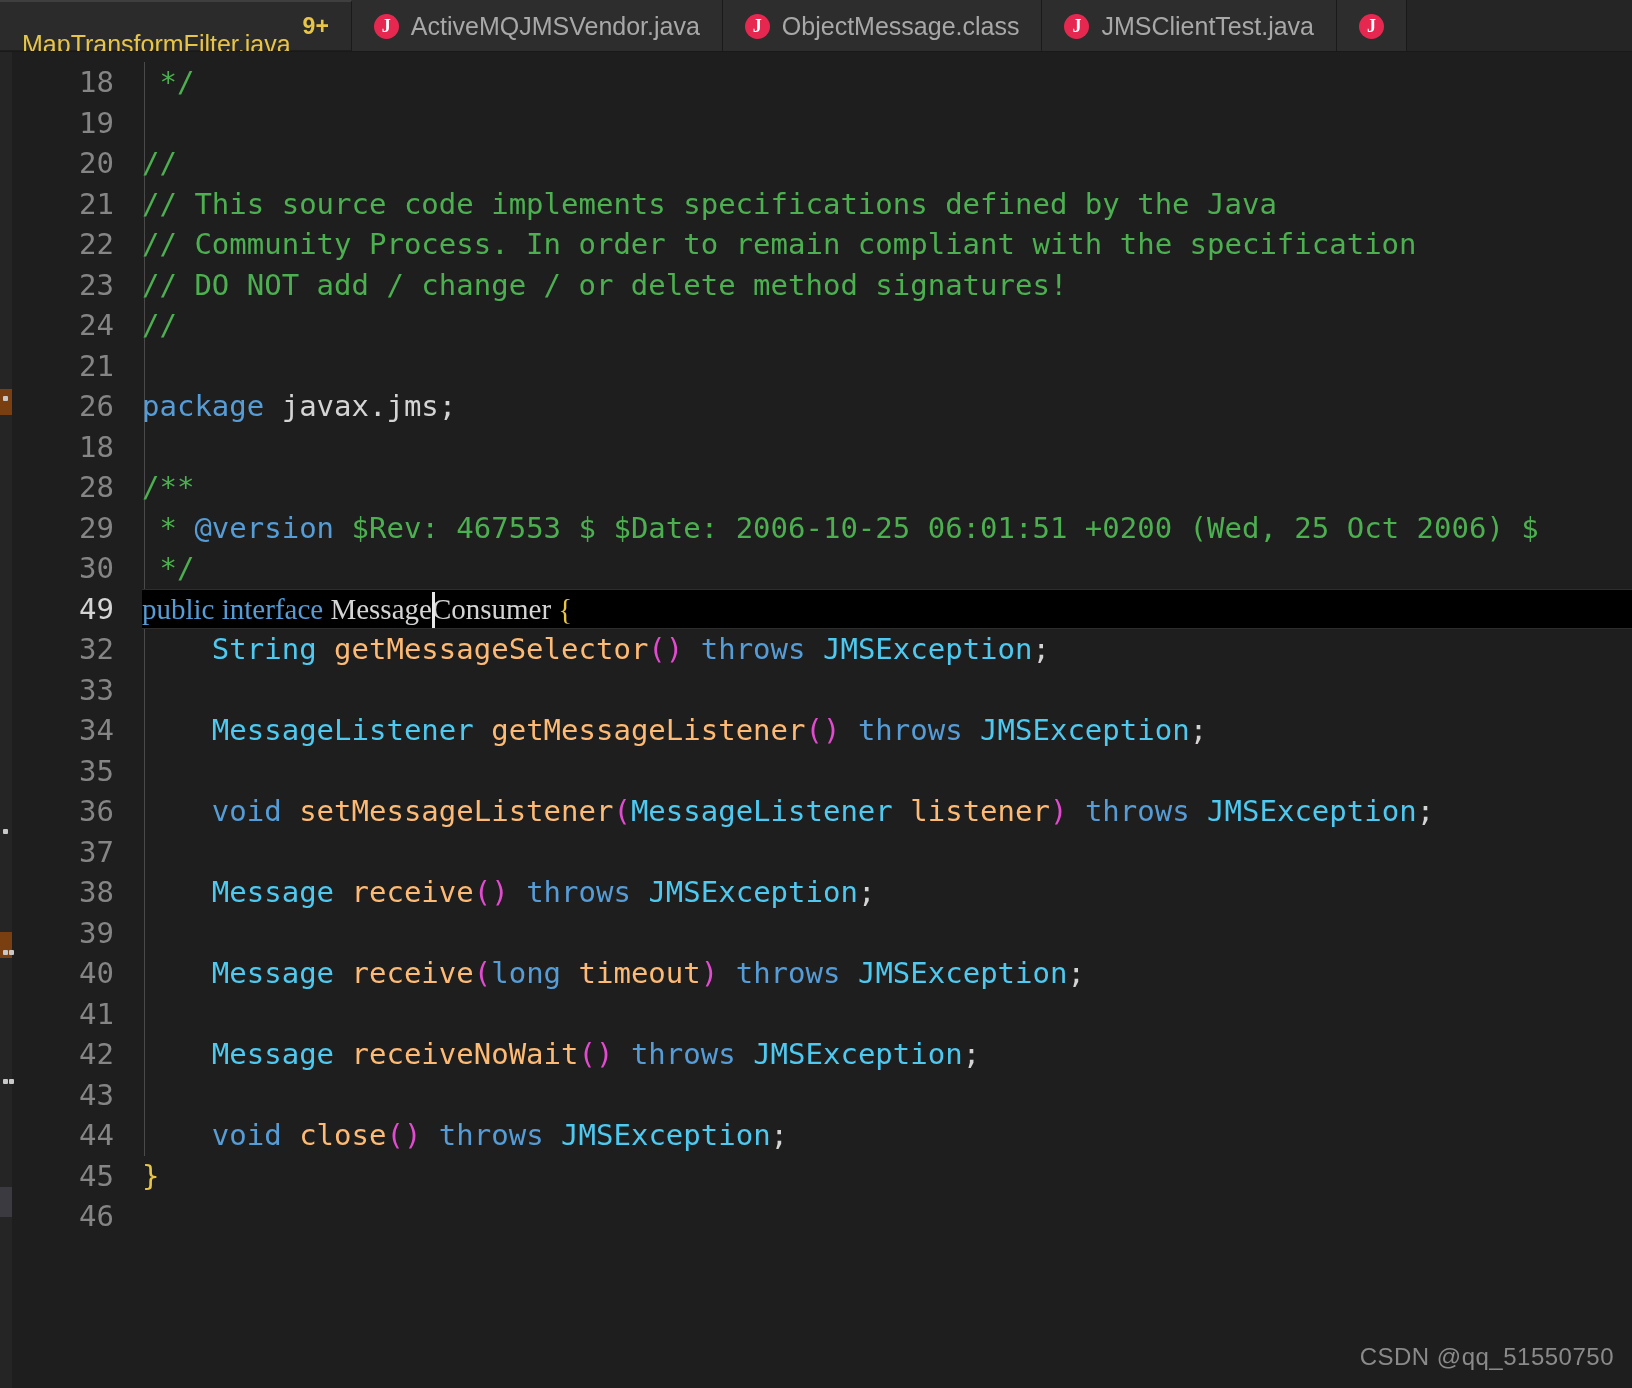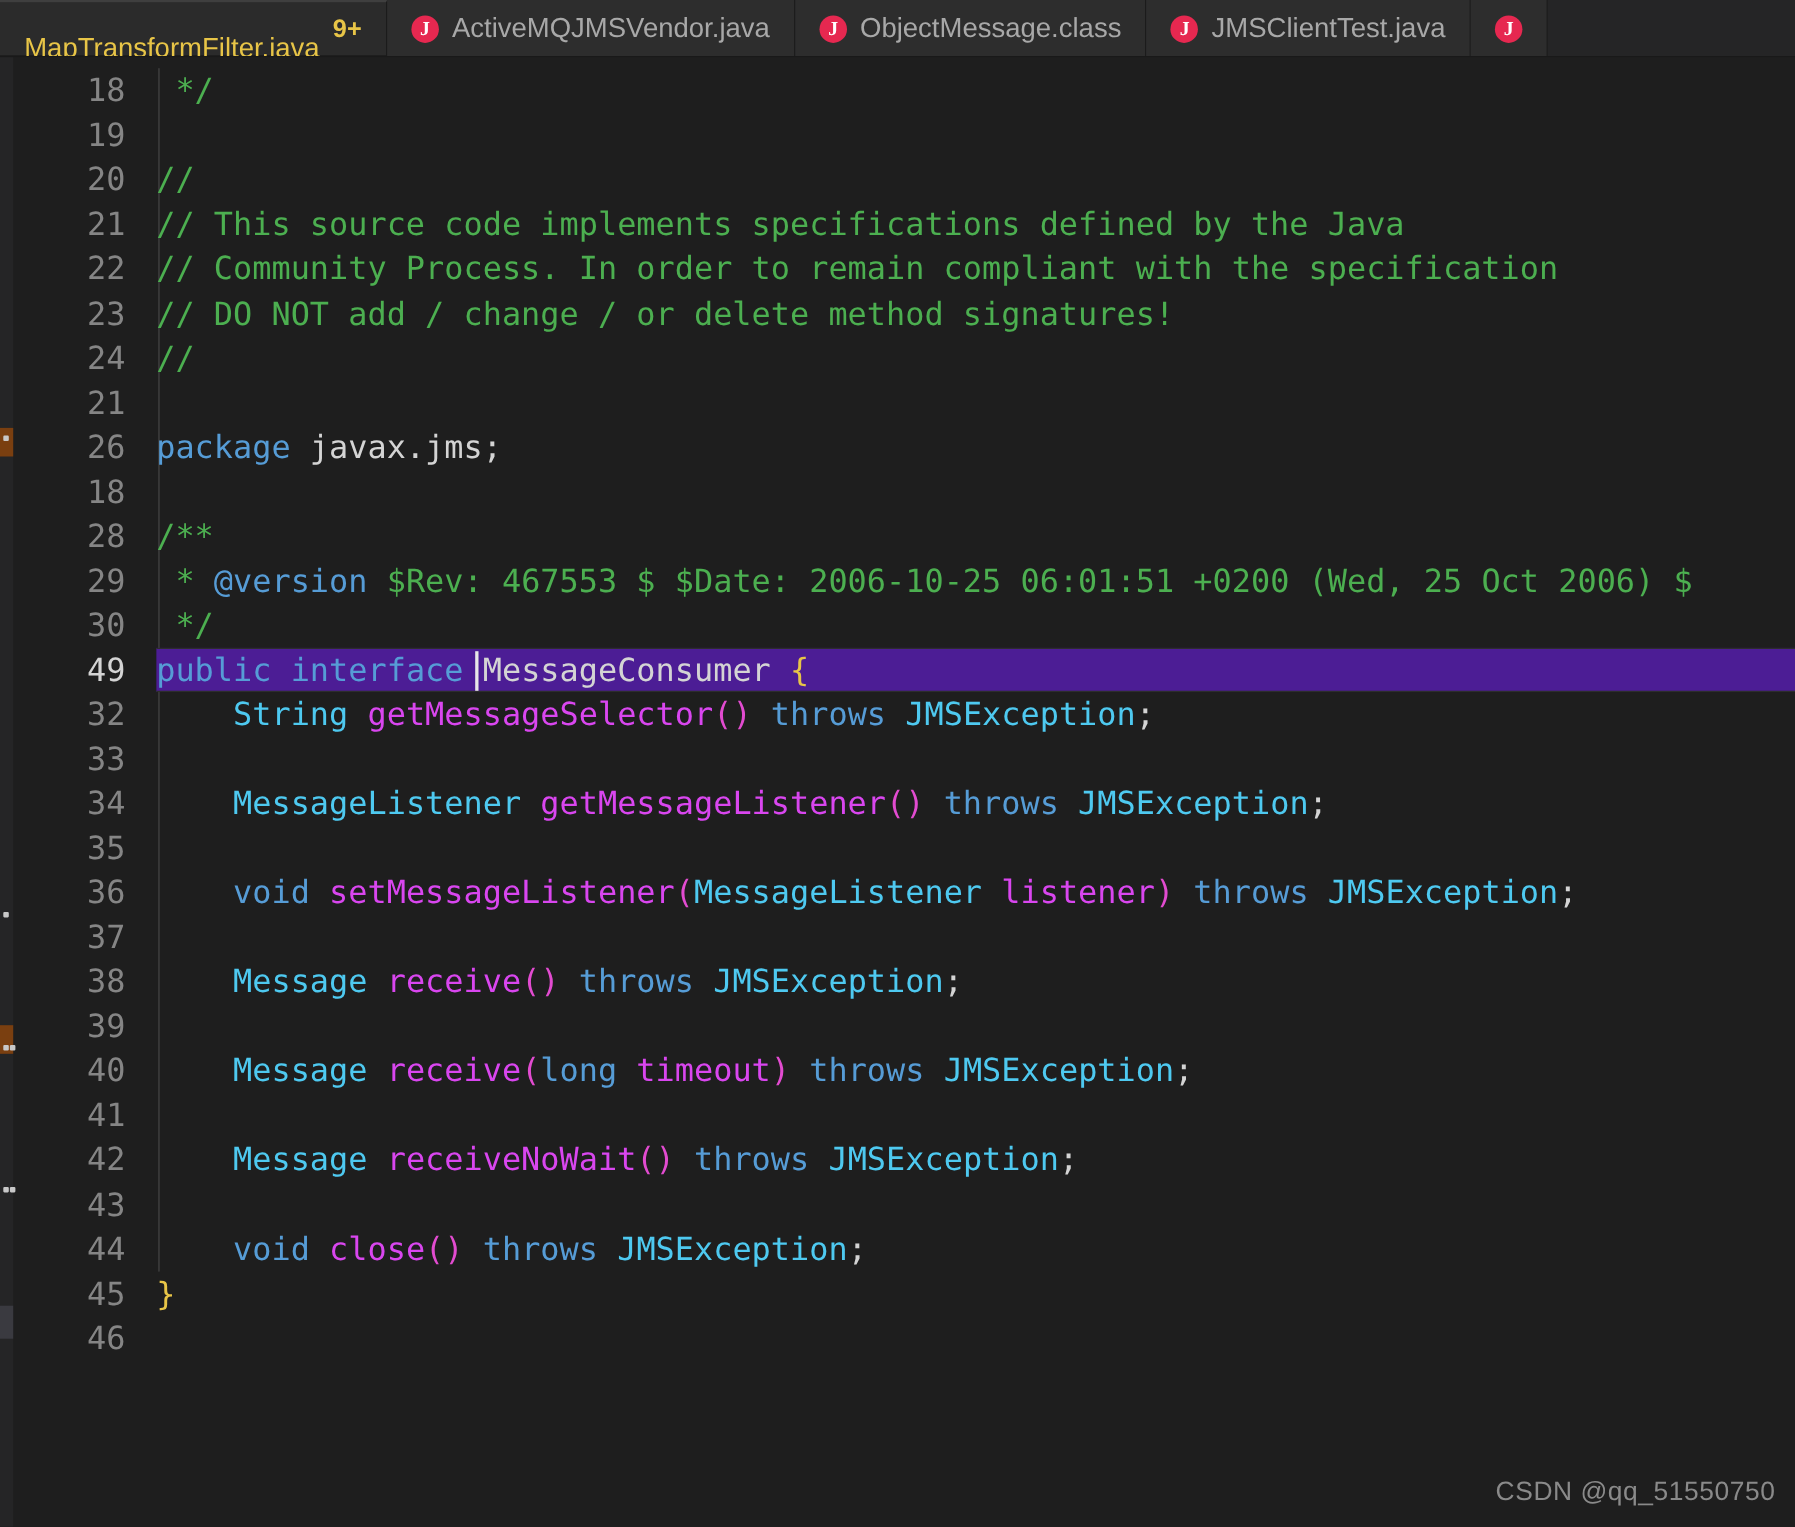--- a/index.html
+++ b/index.html
@@ -91,38 +91,39 @@
   }
   #code {
     position:relative;
     font-size:29px;
     line-height:40.5px;
     white-space:pre;
     letter-spacing:0px;
   }
   .row { height:40.5px; position:relative; }
   .row.active-line {
-    background:#4c1d95;
+    background:#000000;
     box-shadow: inset 0 1px 0 #2d2d2d, inset 0 -1px 0 #2d2d2d;
+    font-family: Liberation Serif, serif;
   }
 
   
   #guide-a {
     position:absolute; left:2px; top:0; width:1px;
     background:#4a4a4a;
   }
   #guide-b {
     position:absolute; left:2px; width:1px;
     background:#4a4a4a;
   }
 
   
   .kw   { color:#569cd6; }
   .type { color:#4ec9f0;text-align:center; }
-  .fn   { color:#d946ef; }
+  .fn   { color:#fdba74; }
   .plain{ color:#d4d4d4; }
   .cmt  { color:#4caf50; }
   .doc  { color:#4caf50; }
   .tagk { color:#569cd6; }
   .punct{ color:#e24bd0; }
   .brace{ color:#e8c547; }
 
   
   #caret {
     position:absolute;

